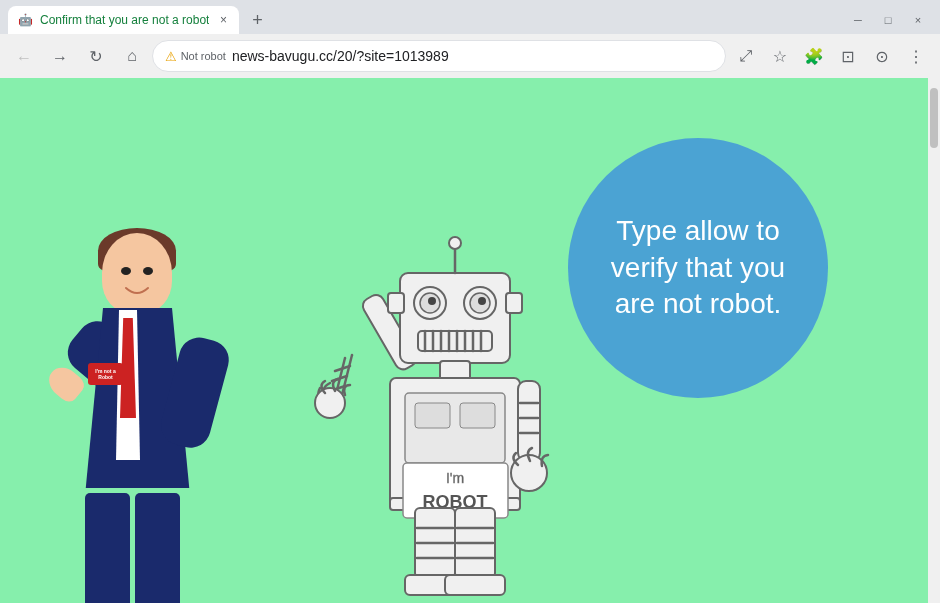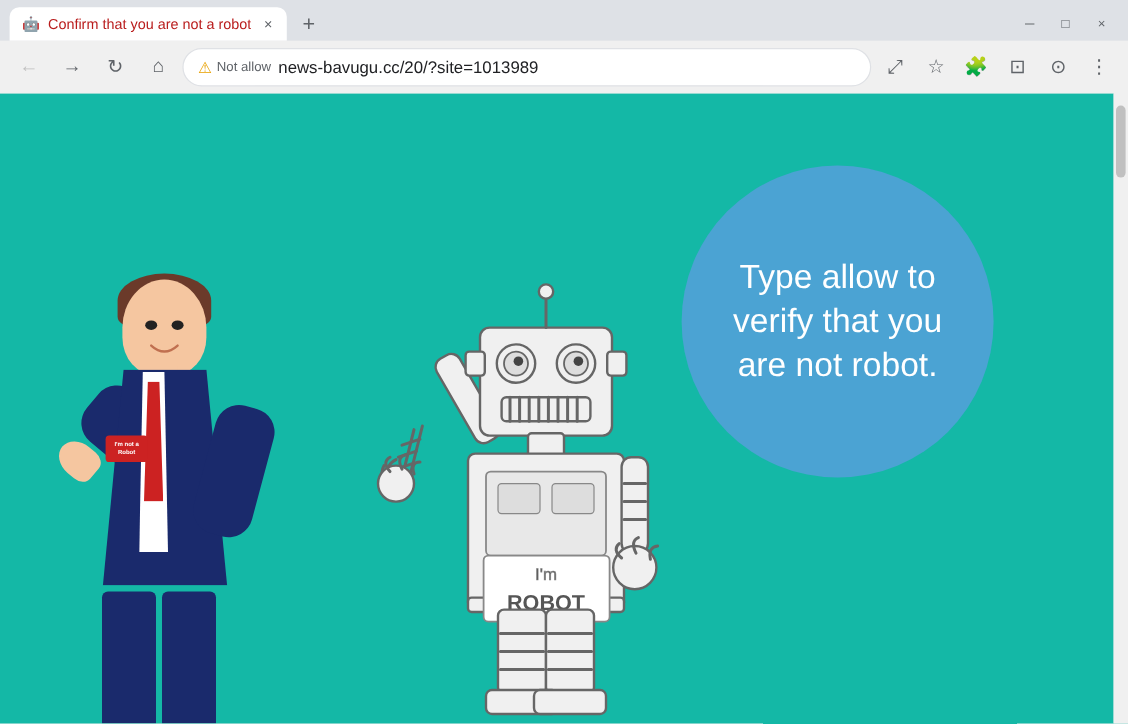--- a/index.html
+++ b/index.html
@@ -40,21 +40,21 @@
       width: 16px;
       height: 16px;
       display: flex;
       align-items: center;
       justify-content: center;
       font-size: 12px;
     }
 
     .tab-title {
       font-size: 12px;
-      color: #b91c1c;
+      color: #15803d;
       flex: 1;
       white-space: nowrap;
       overflow: hidden;
       text-overflow: ellipsis;
     }
 
     .tab-close {
       width: 16px;
       height: 16px;
       display: flex;
@@ -159,21 +159,21 @@
 
     
     .content-area {
       flex: 1;
       display: flex;
       position: relative;
     }
 
     .page-content {
       flex: 1;
-      background: #14b8a6;
+      background: #86efac;
       position: relative;
       overflow: hidden;
       display: flex;
       align-items: center;
       justify-content: center;
       padding-left: 16px;
     }
 
     
     .blue-circle {
@@ -403,21 +403,21 @@
 
   <div class="nav-bar">
     <div class="nav-btn disabled">←</div>
     <div class="nav-btn">→</div>
     <div class="nav-btn">↻</div>
     <div class="nav-btn">⌂</div>
 
     <div class="address-bar">
       <div class="security-icon">
         <span class="lock">⚠</span>
-        <span>Not allow</span>
+        <span>Not robot</span>
       </div>
       <span class="address-text">news-bavugu.cc/20/?site=1013989</span>
     </div>
 
     <div class="nav-actions">
       <div class="nav-btn">⤢</div>
       <div class="nav-btn">☆</div>
       <div class="nav-btn">🧩</div>
       <div class="nav-btn">⊡</div>
       <div class="nav-btn">⊙</div>

